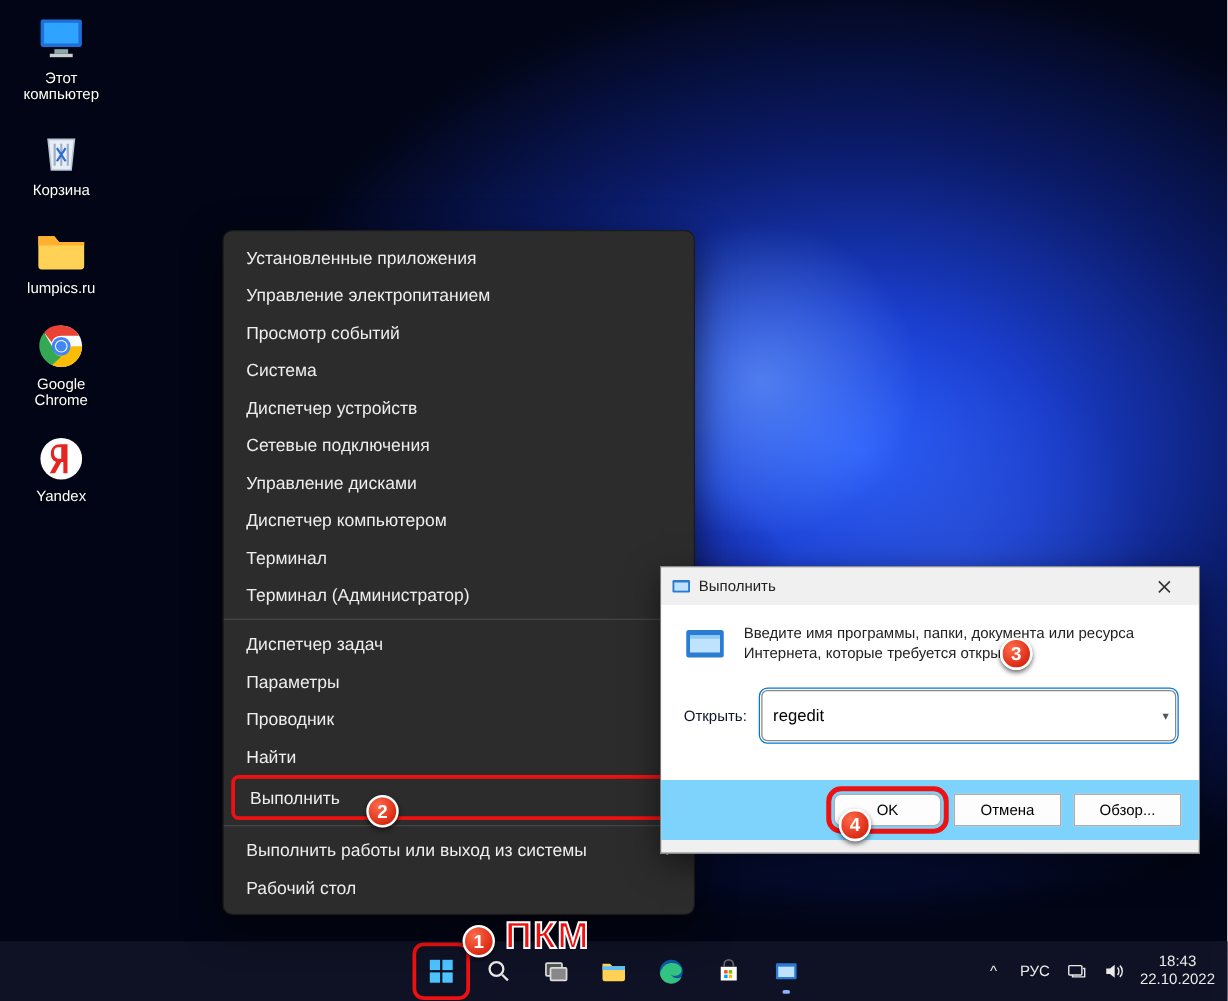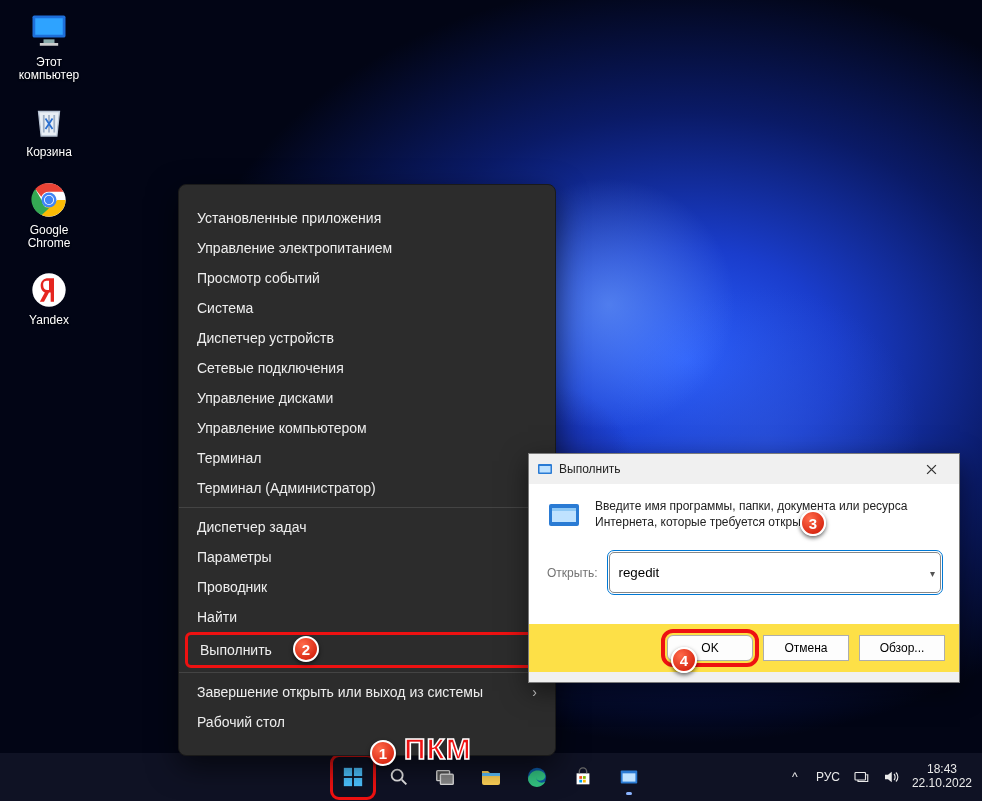--- a/index.html
+++ b/index.html
@@ -19,48 +19,48 @@
 }
 .icons { position: absolute; top: 10px; left: 12px; display: flex; flex-direction: column; gap: 18px; }
 .dicon { width: 74px; display: flex; flex-direction: column; align-items: center; gap: 2px; cursor: pointer; }
 .dicon .glyph { width: 44px; height: 44px; display: flex; align-items: center; justify-content: center; }
 .dicon span { color: #fff; font-size: 12px; text-align: center; text-shadow: 0 1px 2px #000; line-height: 1.1; }
 
 
 .ctx {
   position: absolute; left: 178px; top: 184px; width: 378px;
   background: #2c2c2c; border: 1px solid #1a1a1a; border-radius: 8px;
-  box-shadow: 0 10px 30px rgba(0,0,0,.6); padding: 18px 0; z-index: 5;
+  box-shadow: 0 10px 30px rgba(0,0,0,.6); padding: 6px 0; z-index: 5;
 }
 .ctx .item { padding: 7px 18px; color: #eee; font-size: 14px; cursor: pointer; }
 .ctx .item.arrow::after { content: "›"; float: right; color: #ccc; }
 .ctx hr { border: none; border-top: 1px solid #444; margin: 4px 0; }
 .ctx .hl { border: 3px solid #e11; border-radius: 6px; margin: 0 6px; padding-left: 12px; }
 
 
 .run {
   position: absolute; left: 528px; top: 453px; width: 432px; height: 230px;
   background: #f0f0f0; border: 1px solid #7a7a7a; z-index: 6;
   box-shadow: 0 8px 24px rgba(0,0,0,.5); font-size: 12px;
 }
 .run .title { height: 30px; display: flex; align-items: center; padding: 0 8px; background: #f0f0f0; }
 .run .title .txt { margin-left: 6px; color: #222; }
 .run .close { margin-left: auto; width: 40px; height: 24px; display:flex;align-items:center;justify-content:center; color:#333; cursor:pointer; }
 .run .body { padding: 14px 18px 10px; background:#fff; height:140px; }
 .run .desc { display:flex; gap:14px; }
 .run .desc .ricon { width:34px; height:34px; flex:none; }
 .run .desc p { color:#222; line-height:1.35; }
 .run .row { display:flex; align-items:center; gap:12px; margin-top:20px; }
-.run .row label { color:#737373; }
+.run .row label { color:#0f172a; }
 .run .row .combo { flex:1; position:relative; }
 .run .row input {
   width:100%; height:41px; padding:2px 22px 2px 8px; border:1px solid #888; background:#fff; outline:1px solid #0078d4;
 }
 .run .row .dd { position:absolute; right:6px; top:50%; transform:translateY(-50%); font-size:10px; color:#555; }
-.run .btns { height:48px; display:flex; align-items:center; justify-content:flex-end; gap:10px; padding:0 14px; background:#fde047; }
+.run .btns { height:48px; display:flex; align-items:center; justify-content:flex-end; gap:10px; padding:0 14px; background:#7dd3fc; }
 .run button { min-width:86px; height:26px; background:#fdfdfd; border:1px solid #adadad; cursor:pointer; font-size:12px; }
 .hl-red { outline:3px solid #e11; outline-offset:1px; border-radius:5px; }
 .hl-thick { outline:4px solid #e11; outline-offset:2px; border-radius:6px; }
 
 
 .badge {
   position:absolute; width:26px; height:26px; border-radius:50%;
   background: radial-gradient(circle at 35% 30%, #ff6a4a, #cc1200);
   border:2px solid #fff; box-shadow:0 2px 4px rgba(0,0,0,.6);
   color:#fff; font-weight:700; font-size:15px; display:flex; align-items:center; justify-content:center; z-index:20;
@@ -106,20 +106,29 @@
         <svg viewBox="0 0 48 48" width="42" height="42">
             <path d="M12 12h24l-3 28H15z" fill="#e8eef5" stroke="#b8c4d4" stroke-width="1.5"></path>
             <path d="M18 16v20M24 16v20M30 16v20" stroke="#9fb0c6" stroke-width="2"></path>
             <path d="M20 20l4 6-4 6M28 20l-4 6 4 6" stroke="#2a6fd0" stroke-width="2" fill="none"></path>
           </svg>
       </div>
       <span>Корзина</span>
     </div>
     <div class="dicon">
       <div class="glyph">
+        <svg viewBox="0 0 48 48" width="44" height="44">
+            <path d="M4 12h14l4 5h22v21a3 3 0 0 1-3 3H7a3 3 0 0 1-3-3z" fill="#ffd256"></path>
+            <path d="M4 12h14l4 5h22v3H4z" fill="#ffb02e"></path>
+          </svg>
+      </div>
+      <span>lumpics.ru</span>
+    </div>
+    <div class="dicon">
+      <div class="glyph">
         <svg viewBox="0 0 48 48" width="40" height="40">
             <circle cx="24" cy="24" r="20" fill="#fff"></circle>
             <path d="M24 4a20 20 0 0 1 17.3 10H24a10 10 0 0 0-9.2 6.1L7.5 10.7A20 20 0 0 1 24 4z" fill="#ea4335"></path>
             <path d="M44 24a20 20 0 0 1-28.8 17.9l8.3-14.3A10 10 0 0 0 34 24h7z" fill="#fbbc05"></path>
             <path d="M7.5 10.7l8.3 14.4A10 10 0 0 0 24 34l-8.8 7.9A20 20 0 0 1 7.5 10.7z" fill="#34a853"></path>
             <circle cx="24" cy="24" r="9" fill="#4285f4"></circle>
             <circle cx="24" cy="24" r="6" fill="#fff"></circle>
             <circle cx="24" cy="24" r="5" fill="#4285f4"></circle>
           </svg>
       </div>
@@ -137,31 +146,31 @@
   </div>
 
   <div class="ctx">
     <div class="item">Установленные приложения</div>
     <div class="item">Управление электропитанием</div>
     <div class="item">Просмотр событий</div>
     <div class="item">Система</div>
     <div class="item">Диспетчер устройств</div>
     <div class="item">Сетевые подключения</div>
     <div class="item">Управление дисками</div>
-    <div class="item">Управление компьютером</div>
+    <div class="item">Диспетчер компьютером</div>
     <div class="item">Терминал</div>
     <div class="item">Терминал (Администратор)</div>
     <hr>
     <div class="item">Диспетчер задач</div>
     <div class="item">Параметры</div>
     <div class="item">Проводник</div>
     <div class="item">Найти</div>
     <div class="item hl">Выполнить</div>
     <hr>
-    <div class="item arrow">Завершение открыть или выход из системы</div>
+    <div class="item arrow">Выполнить работы или выход из системы</div>
     <div class="item">Рабочий стол</div>
   </div>
 
   <div class="run">
     <div class="title">
       <svg width="16" height="16" viewBox="0 0 16 16">
           <rect x="1" y="3" width="14" height="10" rx="1" fill="#2a7bd4"></rect>
           <rect x="2.5" y="5" width="11" height="6.5" fill="#bfe2ff"></rect>
         </svg>
       <span class="txt">Выполнить</span>

